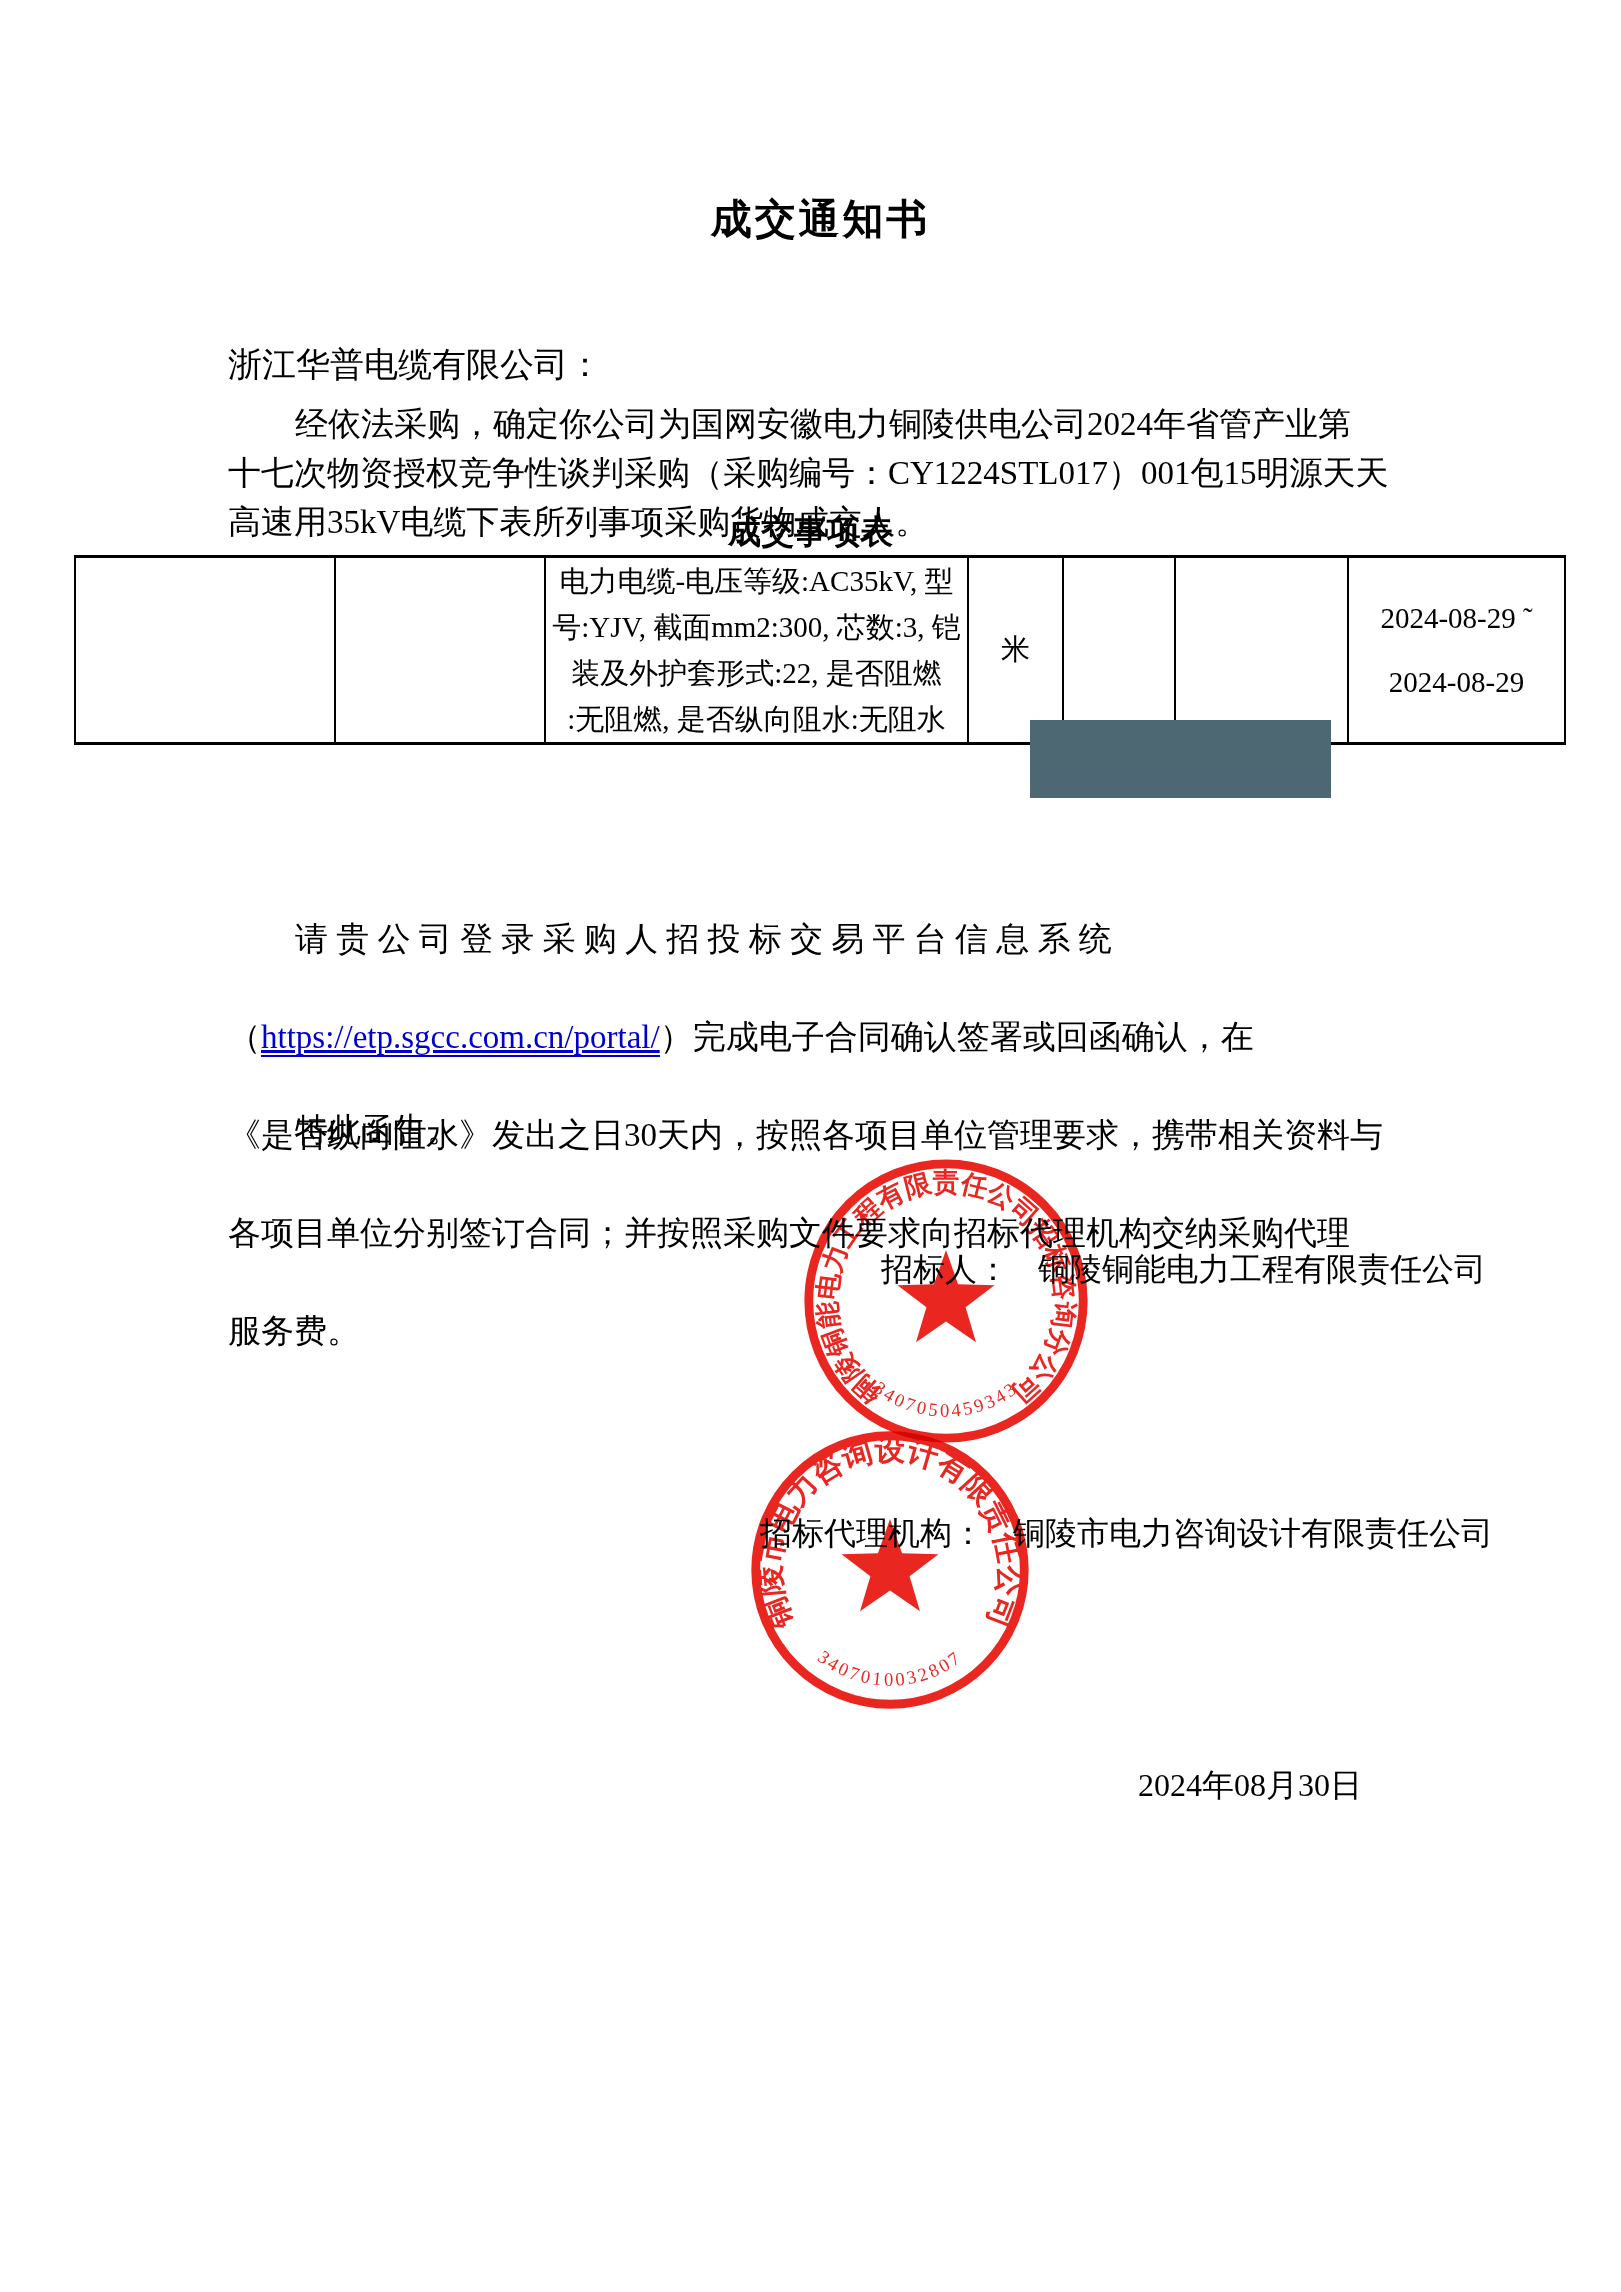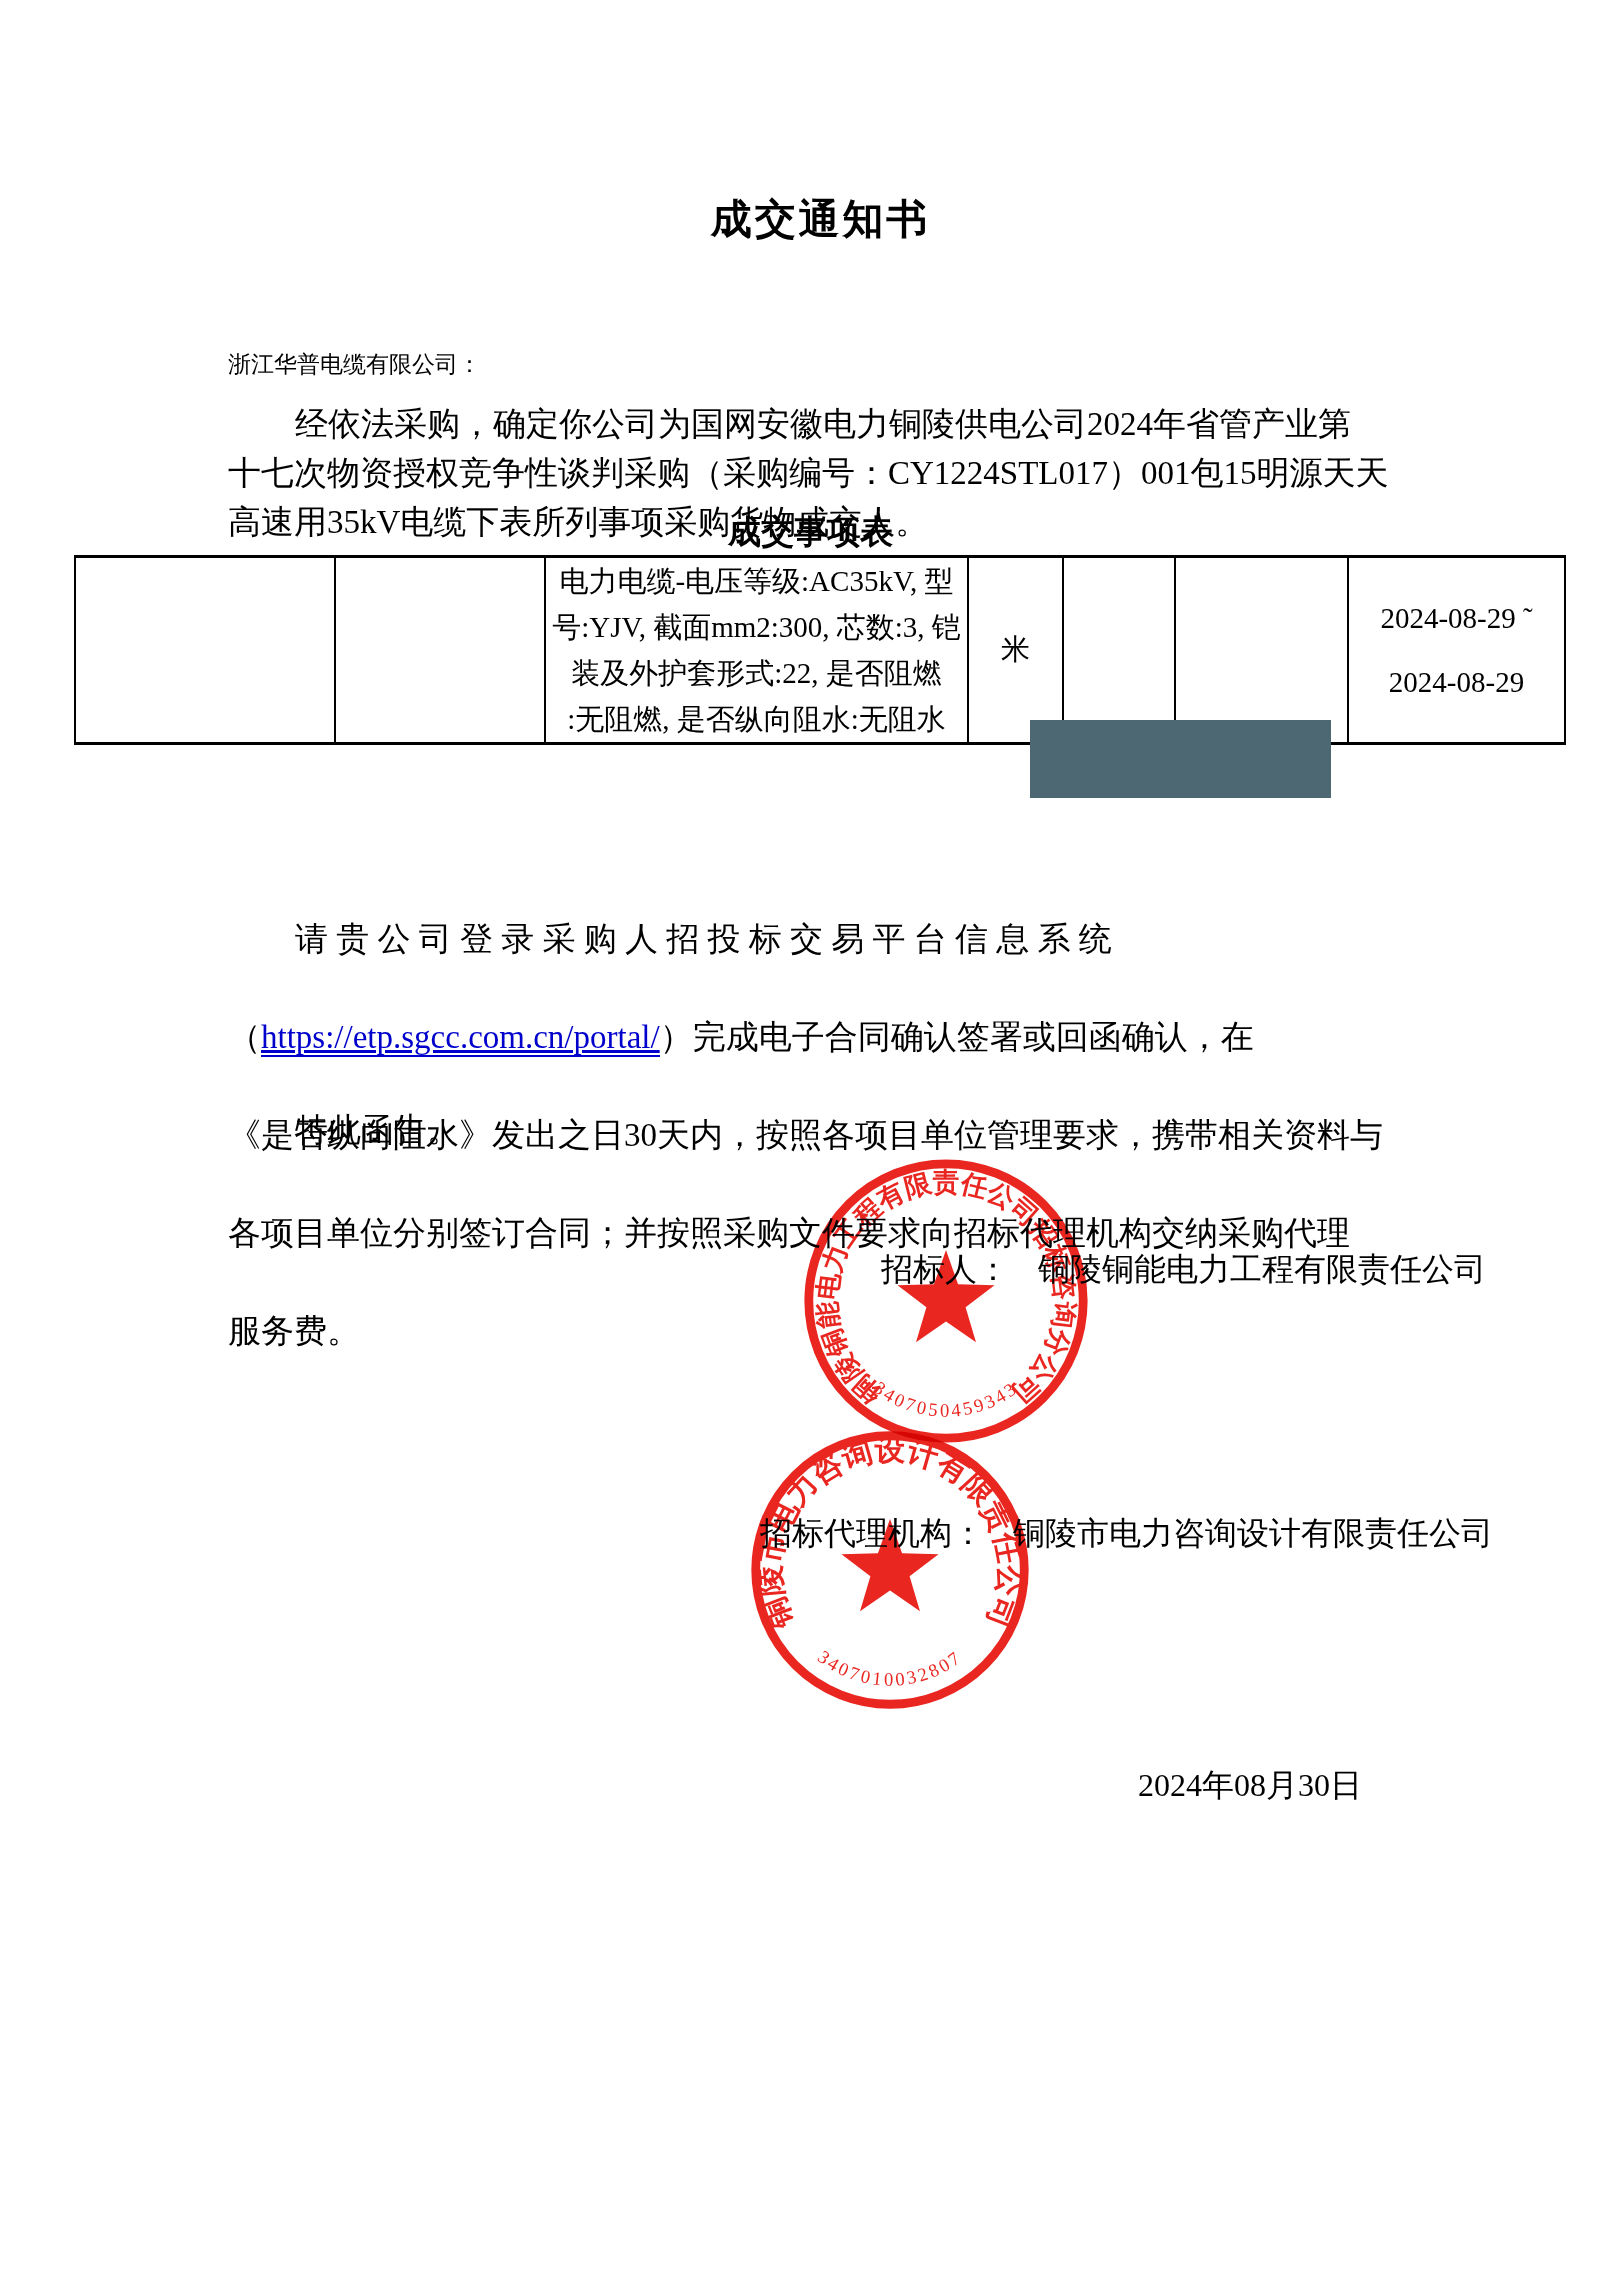--- a/index.html
+++ b/index.html
@@ -6,21 +6,21 @@
   .page{
     position:relative;width:1621px;height:2293px;background:#ffffff;
     font-family:"Liberation Serif","DejaVu Serif",serif;color:#000;
     overflow:hidden;margin:0 auto;
   }
   .abs{position:absolute;}
   .title{
     top:192px;left:0;width:1621px;text-align:center;
     font-size:41px;font-weight:bold;letter-spacing:2.9px;padding-left:10px;
   }
-  .recipient{top:341px;left:228px;font-size:23px;line-height:47px;}
+  .recipient{top:341px;left:228px;font-size:34px;line-height:47px;}
   .para{left:228px;width:1186px;font-size:33px;line-height:49px;white-space:pre-line;}
   .para1{top:400px;text-indent:67px;}
   .caption{top:510px;left:0;width:1621px;text-align:center;font-size:33px;font-weight:bold;}
   .tablewrap{top:555px;left:74px;width:1489px;}
   table.award{
     border-collapse:collapse;table-layout:fixed;width:1489px;
     border-top:3.9px solid #000;border-bottom:3.9px solid #000;
   }
   table.award th,table.award td{
     border:2px solid #000;font-weight:normal;font-size:29px;

